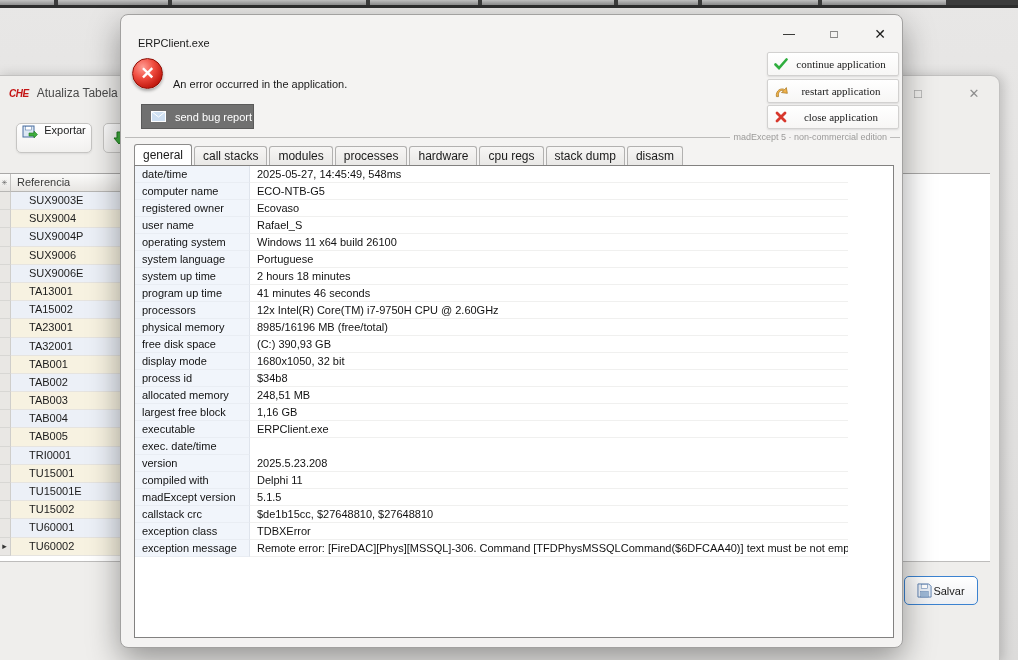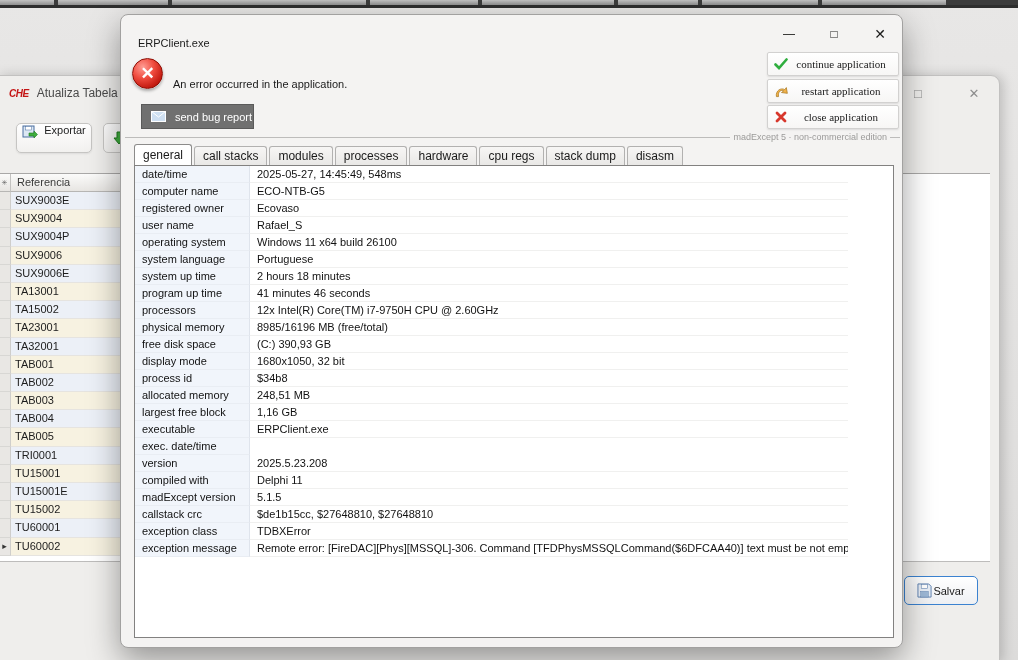--- a/index.html
+++ b/index.html
@@ -40,21 +40,21 @@
   .ghead { display:flex; height:18px; font-size:11px; color:#3a3a3a; }
   .ghead .gind-h { width:12px; background:linear-gradient(#fbfbfa,#e7e5e2); border-right:1px solid #c3c2c0;
                    border-bottom:1px solid #b7b6b4; font-size:7px; color:#666;
                    display:flex; align-items:center; justify-content:center; }
   .ghead .glab { width:118px; background:linear-gradient(#fbfbfa,#e7e5e2); border-right:1px solid #c3c2c0;
                  border-bottom:1px solid #b7b6b4; padding-left:6px; line-height:17px; }
   .grow { display:flex; height:18.2px; font-size:11px; color:#1c1c1c; }
   .grow .gind { width:12px; background:#e9e7e4; border-right:1px solid #cfcecb; border-bottom:1px solid #d8d7d4;
                 font-size:9px; color:#333; display:flex; align-items:center; justify-content:center; }
   .grow .gcell { width:118px; border-right:1px solid #d8d7d4; border-bottom:1px solid #e6e4e0;
-                 padding-left:4px; line-height:17px; }
+                 padding-left:18px; line-height:17px; }
   .grow.alt-a .gcell { background:#ecf0f7; }
   .grow.alt-b .gcell { background:#f7f2e1; }
 
   .btn-salvar { position:absolute; left:905px; top:500px; width:74px; height:29px;
             background:linear-gradient(#ffffff,#eef0f3); border:1px solid #3b82d0; border-radius:5px;
             display:flex; align-items:center; justify-content:center; gap:1px;
             font-size:11px; color:#1a1a1a; }
 
   
   .dialog { position:absolute; left:120px; top:14px; width:783px; height:634px;

